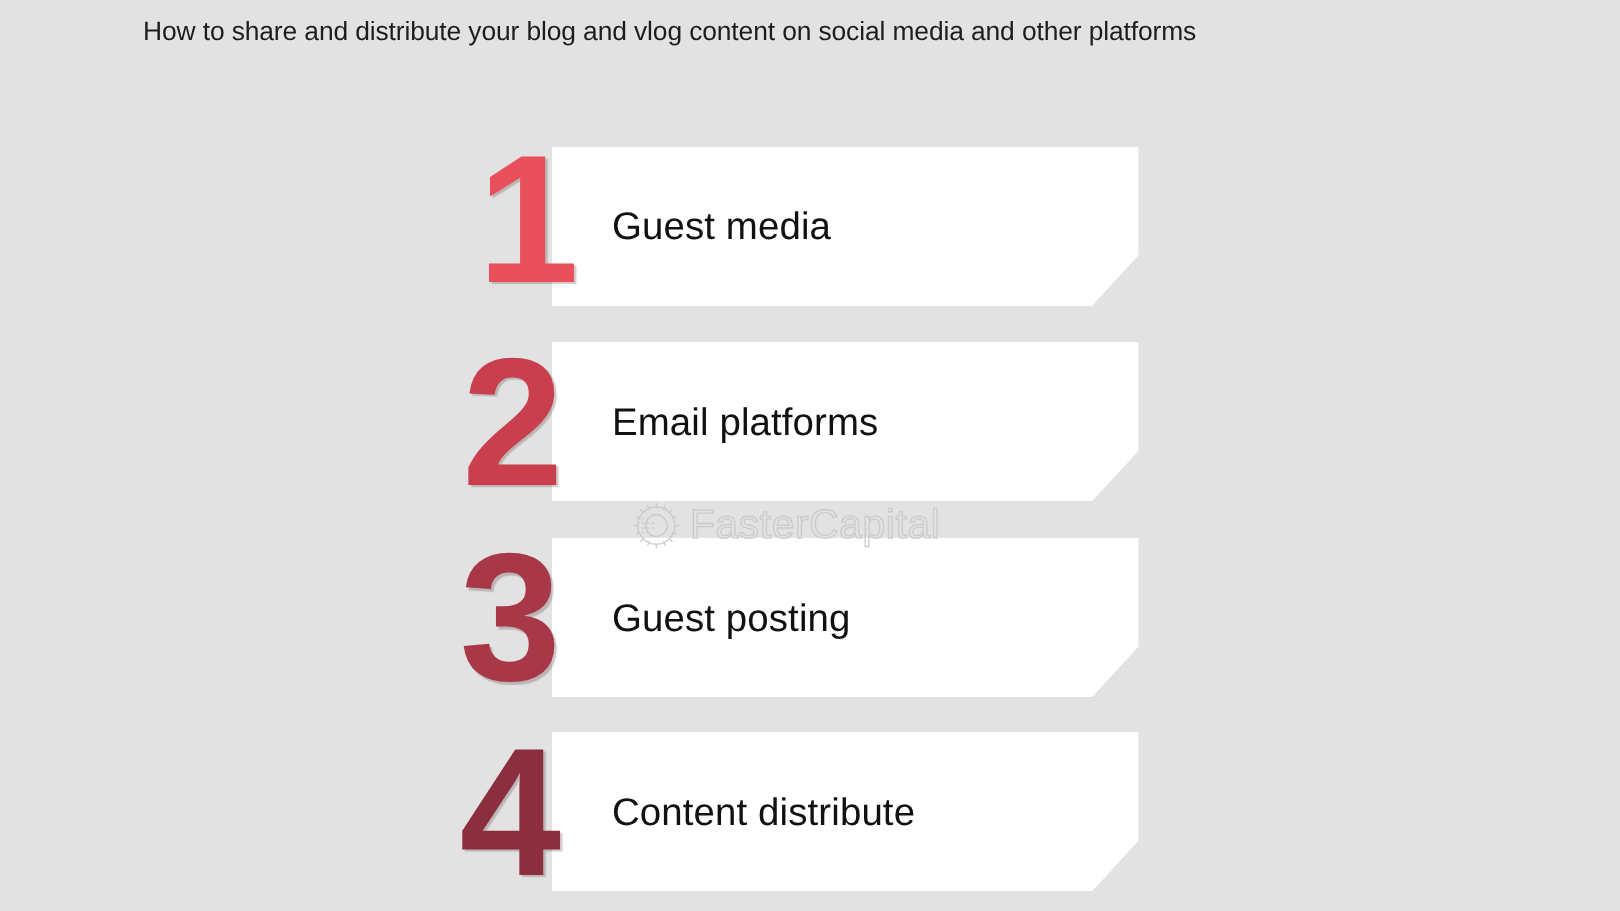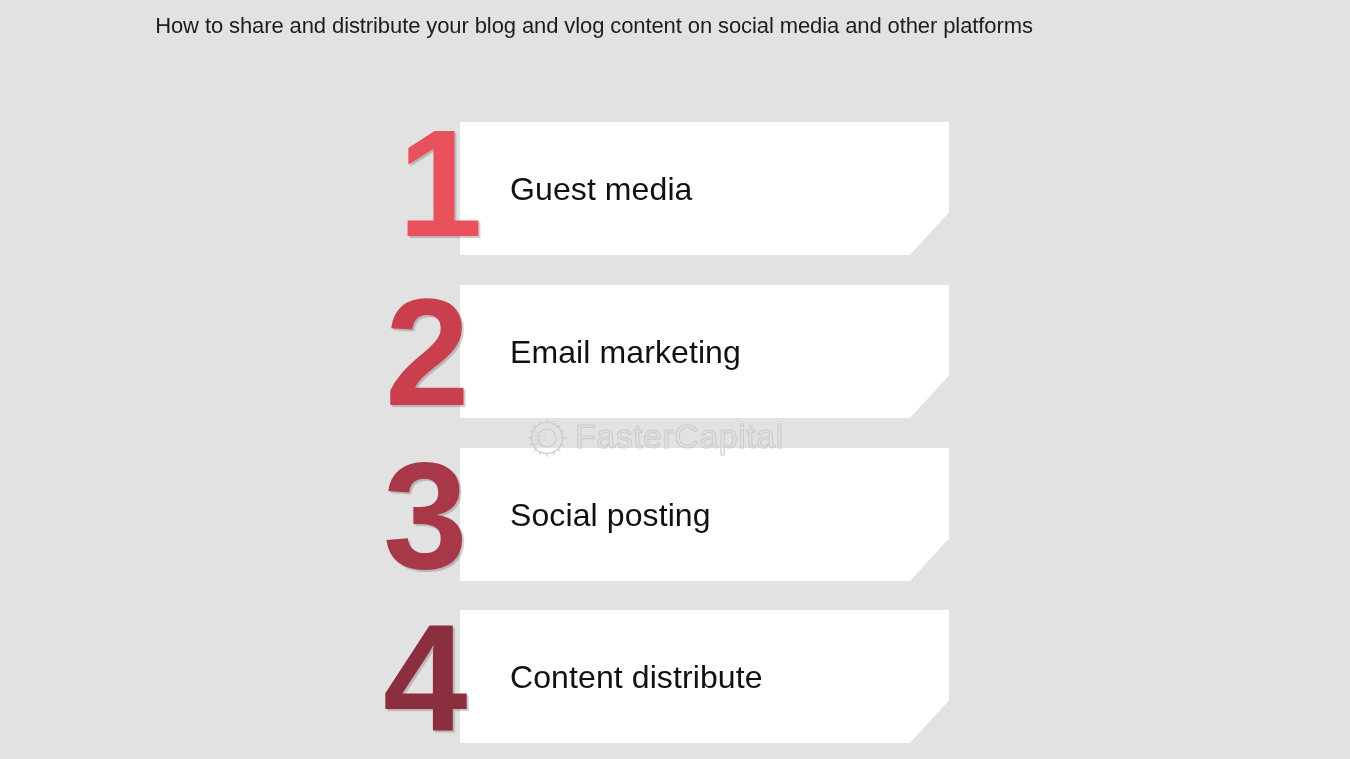--- a/index.html
+++ b/index.html
@@ -21,21 +21,20 @@
     position: absolute;
     top: 13px;
     left: 0;
     width: 1116px;
     text-align: center;
     font-size: 22px;
     font-weight: 400;
     color: #1d1d1d;
     letter-spacing: -0.1px;
     white-space: nowrap;
-    margin-left: 36px;
   }
 
   #infographic {
     position: absolute;
     left: 0;
     top: 0;
     width: 1350px;
     height: 759px;
   }
 
@@ -128,27 +127,27 @@
 
   <div class="step-row" id="step-row-1">
     <div class="step-card"></div>
     <span class="step-number" id="step-number-1" style="color: rgb(232, 80, 91);">1</span>
     <span class="step-label">Guest media</span>
   </div>
 
   <div class="step-row" id="step-row-2">
     <div class="step-card"></div>
     <span class="step-number" id="step-number-2" style="color: rgb(201, 63, 78);">2</span>
-    <span class="step-label">Email marketing</span>
+    <span class="step-label">Email platforms</span>
   </div>
 
   <div class="step-row" id="step-row-3">
     <div class="step-card"></div>
     <span class="step-number" id="step-number-3" style="color: rgb(168, 56, 72);">3</span>
-    <span class="step-label">Social posting</span>
+    <span class="step-label">Guest posting</span>
   </div>
 
   <div class="step-row" id="step-row-4">
     <div class="step-card"></div>
     <span class="step-number" id="step-number-4" style="color: rgb(139, 46, 62);">4</span>
     <span class="step-label">Content distribute</span>
   </div>
 
 </div>
 

